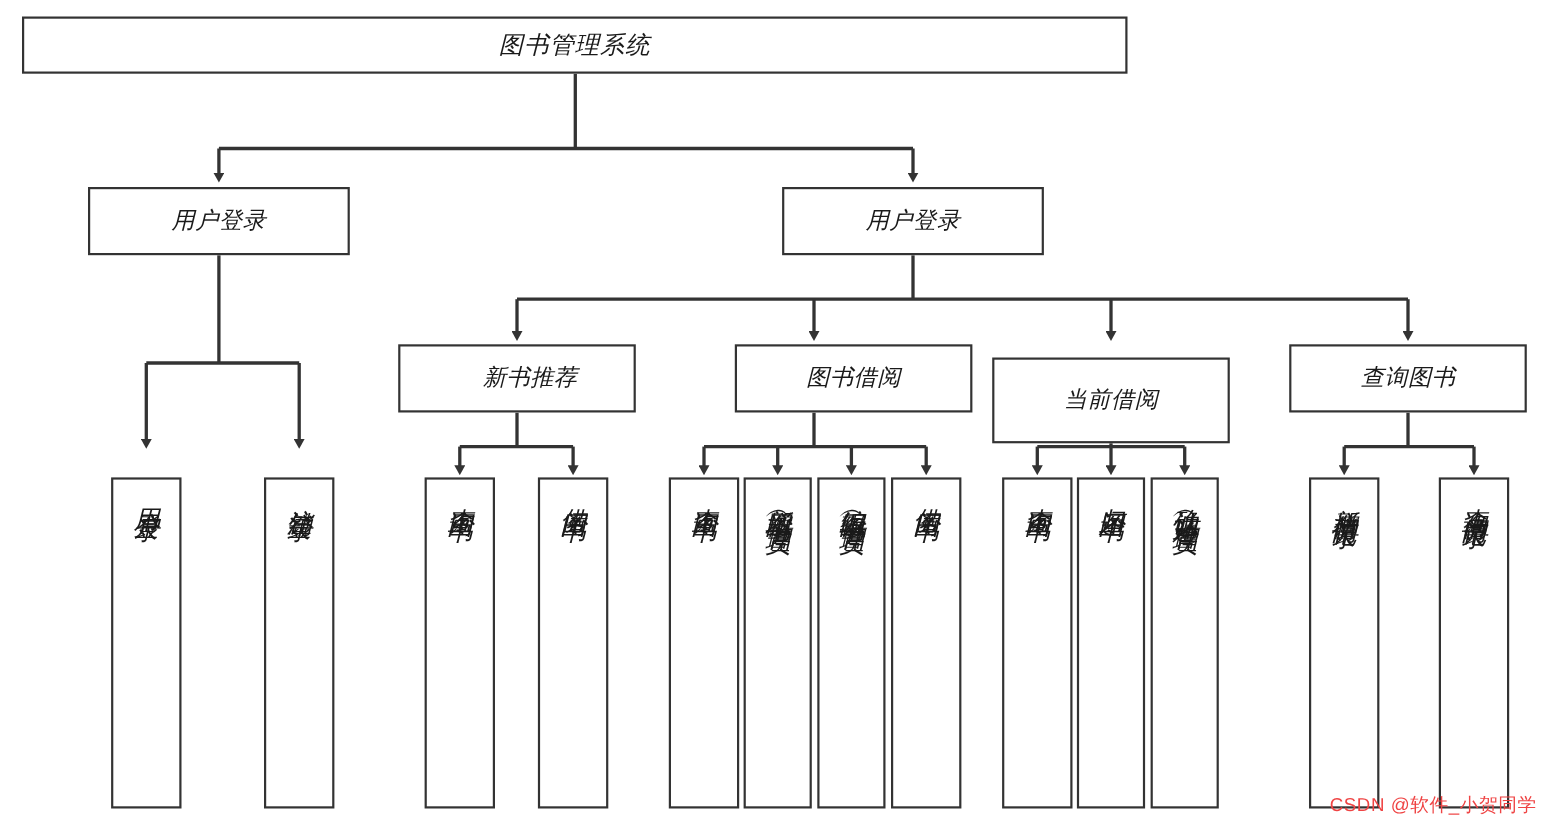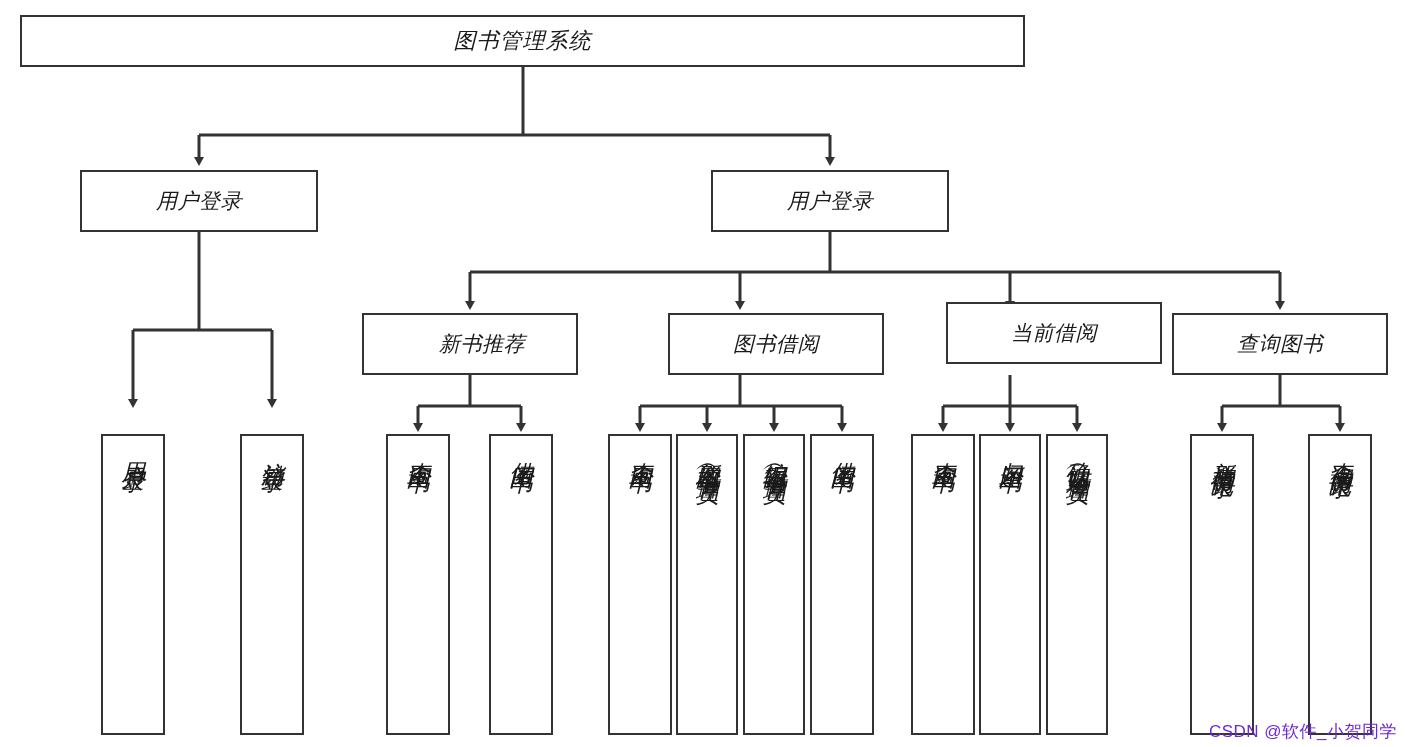--- a/index.html
+++ b/index.html
@@ -61,21 +61,21 @@
     font-size: 23px;
     line-height: 1.0;
     letter-spacing: 3px;
     white-space: pre;
   }
   #watermark {
     position: absolute;
     right: 8px;
     bottom: 4px;
     font-size: 17px;
-    color: #6d28d9;
+    color: #ef4444;
     letter-spacing: 0.5px;
     user-select: none;
   }
 </style>
 </head>
 <body>
 
 <div id="stage">
 
   <svg id="wires" viewBox="0 0 1405 747" xmlns="http://www.w3.org/2000/svg">
@@ -138,21 +138,21 @@
   <div class="node horiz" style="left:711px; top:170px; width:238px; height:62px;">
     <span class="label">用户登录</span>
   </div>
 
   <div class="node horiz" style="left:362px; top:313px; width:216px; height:62px;padding-left:24px;">
     <span class="label">新书推荐</span>
   </div>
   <div class="node horiz" style="left:632px; top:313px; width:216px; height:62px;margin-left:36px;">
     <span class="label">图书借阅</span>
   </div>
-  <div class="node horiz" style="left:902px; top:302px; width:216px; height:62px;margin-left:44px;">
+  <div class="node horiz" style="left:902px; top:325px; width:216px; height:78px;">
     <span class="label">当前借阅</span>
   </div>
   <div class="node horiz" style="left:1172px; top:313px; width:216px; height:62px;">
     <span class="label">查询图书</span>
   </div>
 
   <div class="node vert" style="left:101px; top:434px; width:64px; height:301px;">
     <span class="label">用户登录</span>
   </div>
   <div class="node vert" style="left:240px; top:434px; width:64px; height:301px;">

